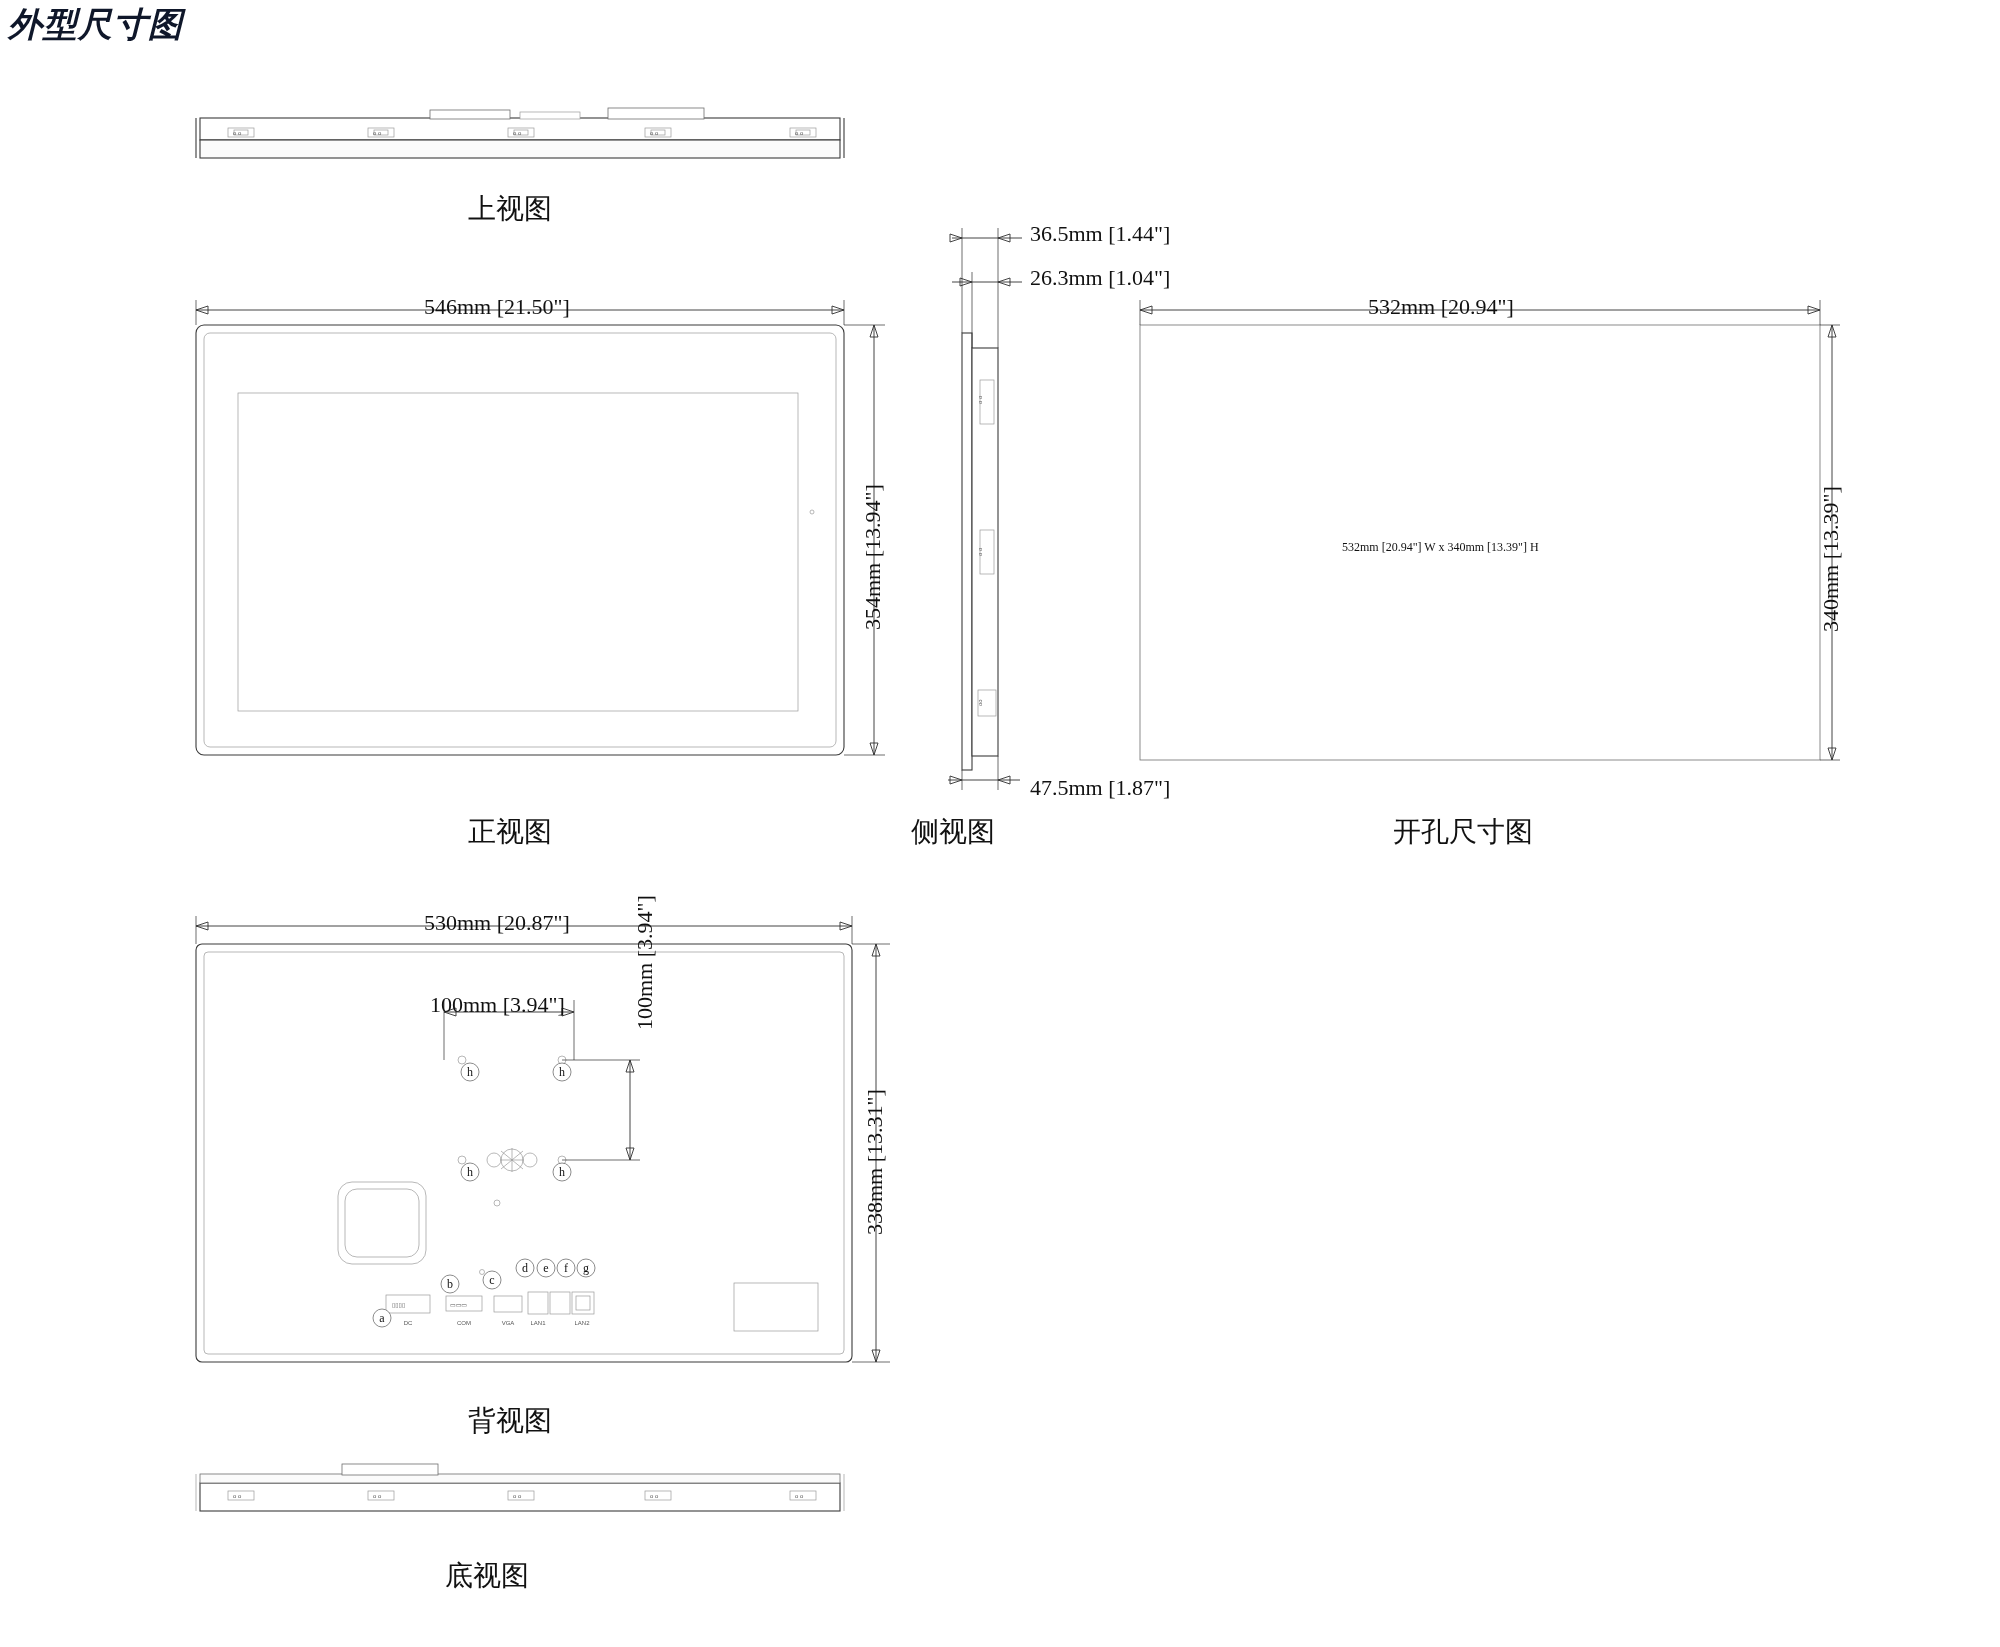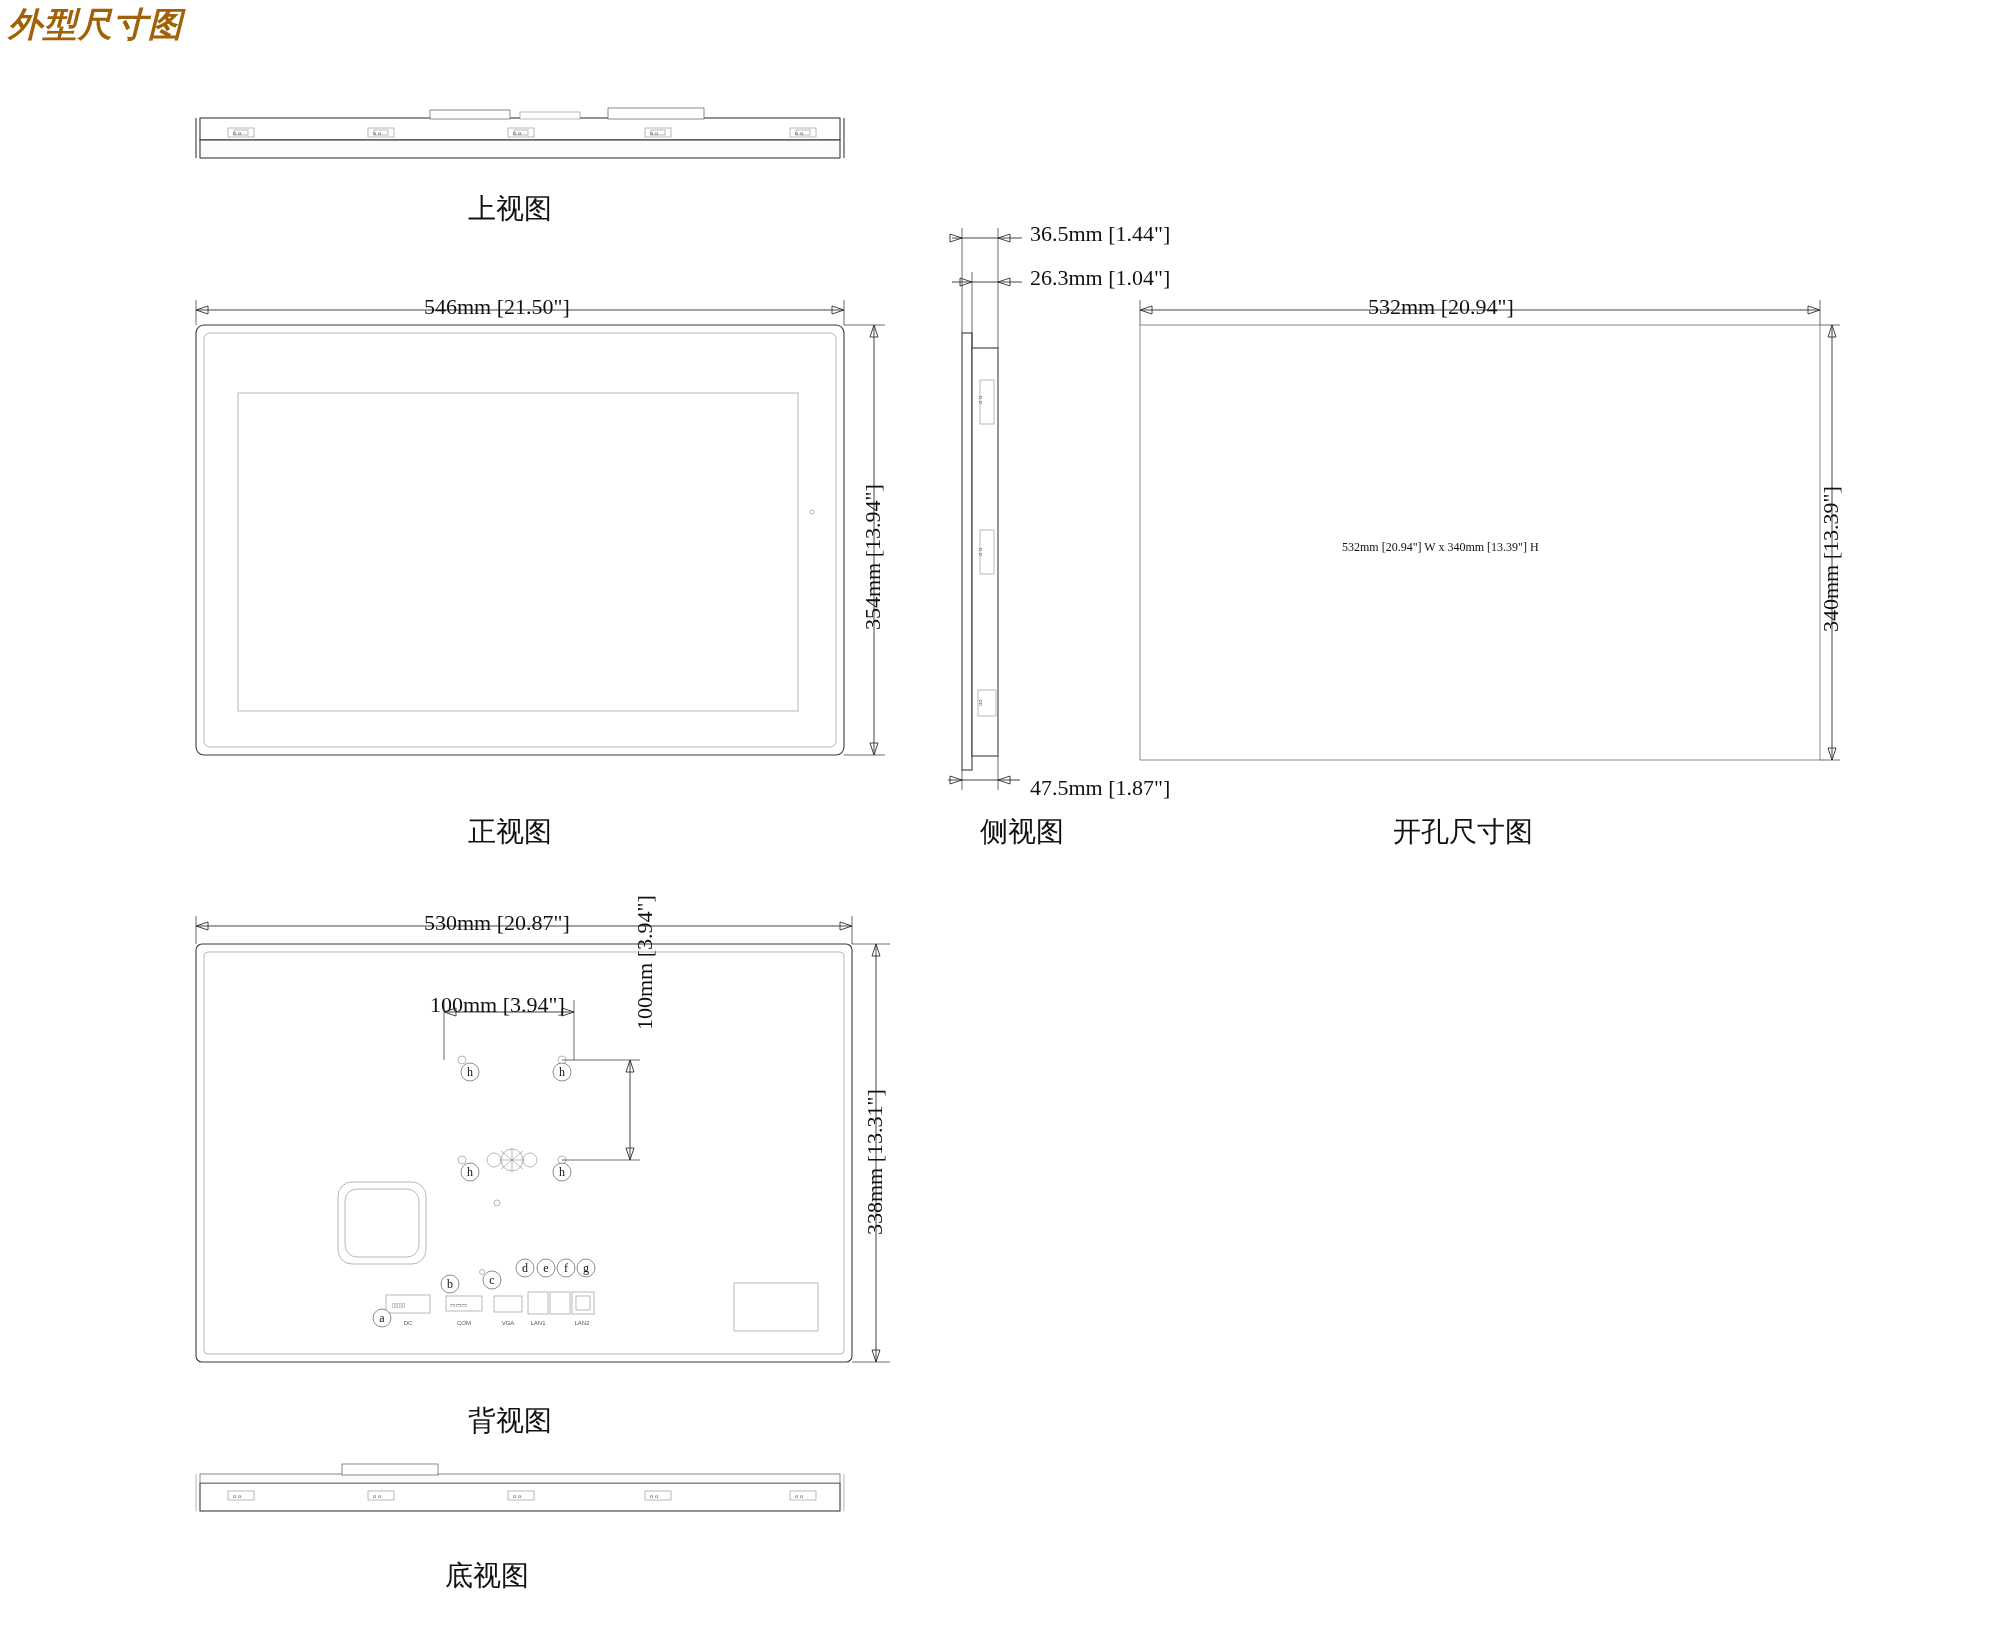--- a/index.html
+++ b/index.html
@@ -12,21 +12,21 @@
     overflow:hidden;
   }
   .page-title{
     position:absolute;
     left:8px; top:2px;
     font-family:"Liberation Serif", serif;
     font-style:italic;
     font-weight:bold;
     font-size:34px;
     letter-spacing:1px;
-    color:#a16207;
+    color:#0f172a;
   }
   .view-caption{
     position:absolute;
     font-family:"Liberation Serif", serif;
     font-size:28px;
     color:#111;
     white-space:nowrap;
     margin-top:8px;
   }
   .dim-label{
@@ -273,21 +273,21 @@
       <text x="373" y="1498">o o</text>
       <text x="513" y="1498">o o</text>
       <text x="650" y="1498">o o</text>
       <text x="795" y="1498">o o</text>
     </g>
   </g>
 </svg>
 
 <div class="view-caption" style="left:468px; top:182px;">上视图</div>
 <div class="view-caption" style="left:468px; top:805px;font-family:Liberation Mono, monospace;">正视图</div>
-<div class="view-caption" style="left:980px; top:805px;">侧视图</div>
+<div class="view-caption" style="left:911px; top:805px;">侧视图</div>
 <div class="view-caption" style="left:1393px; top:805px;">开孔尺寸图</div>
 <div class="view-caption" style="left:468px; top:1394px;">背视图</div>
 <div class="view-caption" style="left:445px; top:1549px;">底视图</div>
 
 <div class="dim-label" style="left:424px; top:294px;">546mm [21.50"]</div>
 <div class="dim-label vert" style="left:860px; top:630px;">354mm [13.94"]</div>
 
 <div class="dim-label" style="left:1030px; top:221px;">36.5mm [1.44"]</div>
 <div class="dim-label" style="left:1030px; top:265px;">26.3mm [1.04"]</div>
 <div class="dim-label" style="left:1030px; top:775px;">47.5mm [1.87"]</div>

